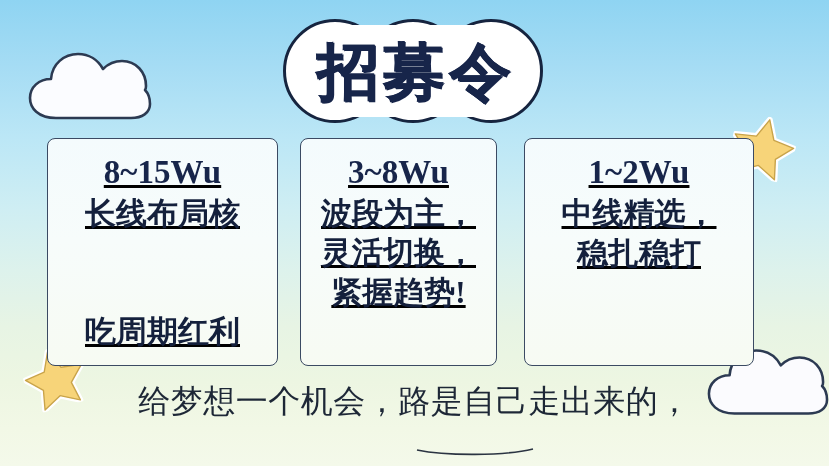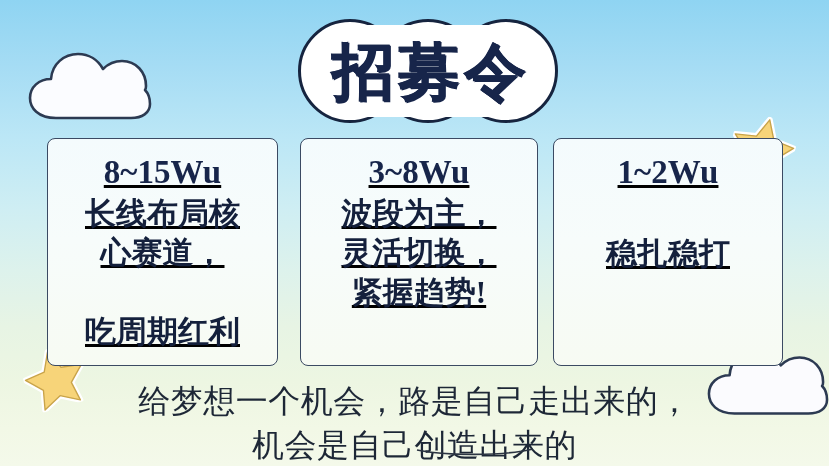--- a/index.html
+++ b/index.html
@@ -35,21 +35,21 @@
   
   .star {
     position: absolute;
     pointer-events: none;
   }
   .star svg { display: block; }
 
   
   #title-block {
     position: absolute;
-    left: 298px;
+    left: 283px;
     top: 16px;
     width: 266px;
     height: 112px;
   }
   .title-bubbles {
     position: absolute;
     inset: 0;
   }
   .bubble {
     position: absolute;
@@ -102,22 +102,22 @@
     background: linear-gradient(180deg, #f4fbfd 0%, #f7fcfb 45%, #f7fbf3 100%);
     display: flex;
     flex-direction: column;
     align-items: center;
     justify-content: flex-start;
     padding-top: 14px;
     overflow: hidden;
     text-decoration: underline;
   }
   #card-1 { left: 47px;  width: 231px; }
-  #card-2 { left: 300px; width: 238px; }
-  #card-3 { left: 553px; width: 230px; align-items: center; }
+  #card-2 { left: 300px; width: 197px; }
+  #card-3 { left: 524px; width: 230px; align-items: center; }
 
   .card-amount {
     font-family: "Liberation Serif", "DejaVu Serif", serif;
     font-weight: bold;
     font-size: 33px;
     line-height: 1.18;
     color: #17254a;
     letter-spacing: 0px;
     white-space: nowrap;
   }
@@ -198,44 +198,43 @@
       <div class="bubble b3"></div>
       <div class="bubble-cover"></div>
     </div>
     <div id="title-text">招募令</div>
   </div>
 
   <div class="card" id="card-1">
     <div class="card-amount">8~15Wu</div>
     <div class="card-desc">
       <span class="dl">长线布局核</span><br>
-      <span class="dl">心赛道，</span><br>
+      <br>
       <br>
       <span class="dl">吃周期红利</span>
     </div>
   </div>
 
   <div class="card" id="card-2">
     <div class="card-amount">3~8Wu</div>
     <div class="card-desc">
       <span class="dl">波段为主，</span><br>
       <span class="dl">灵活切换，</span><br>
       <span class="dl">紧握趋势!</span>
     </div>
   </div>
 
   <div class="card" id="card-3">
     <div class="card-amount">1~2Wu</div>
     <div class="card-desc">
-      <br>
+      <span class="dl">中线精选，</span><br>
       <span class="dl">稳扎稳打</span>
     </div>
   </div>
 
   <div id="slogan">
     <span class="line">给梦想一个机会，路是自己走出来的，</span>
-    <span class="line">机会是自己创造出来的</span>
   </div>
   <svg id="slogan-underline" viewBox="0 0 118 9">
     <path d="M1 2 C30 8 88 8 117 1" fill="none" stroke="#2b3442" stroke-width="1.6"></path>
   </svg>
 
 </div>
 
 </body></html>

